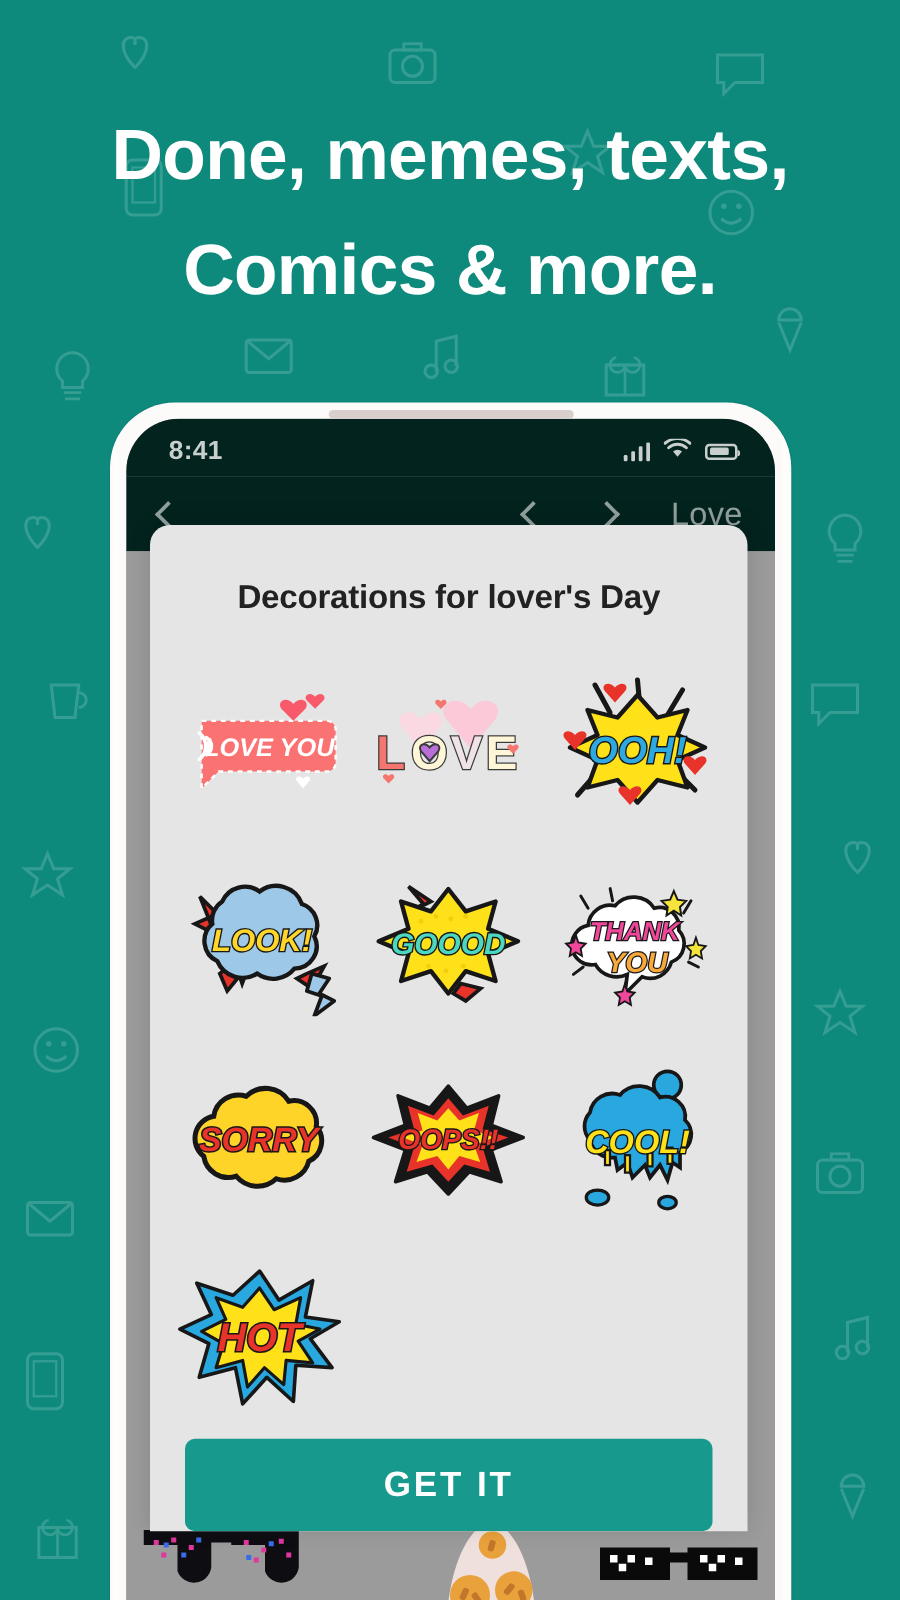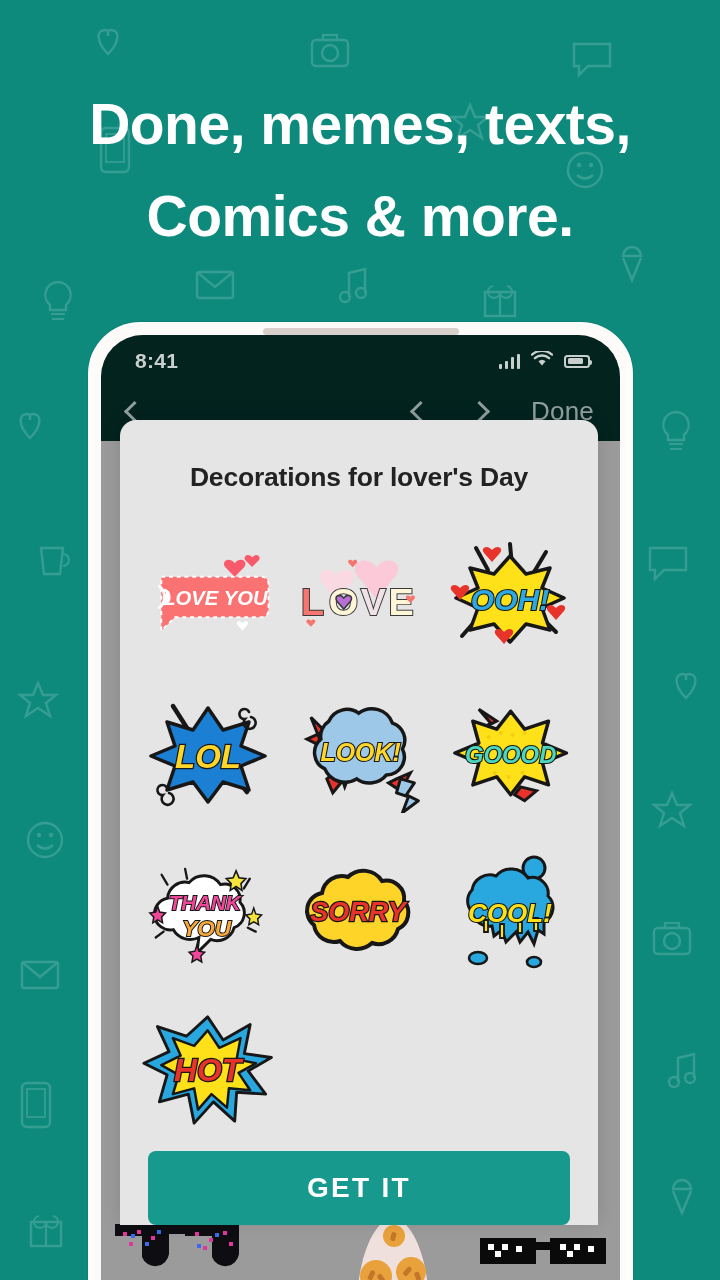--- a/index.html
+++ b/index.html
@@ -313,21 +313,21 @@
               <span></span>
             </span>
         </span>
       </div>
 
       <div id="app-toolbar">
         <span class="chev left"></span>
         <span id="toolbar-right">
           <span class="chev left"></span>
           <span class="chev right"></span>
-          <span id="done-label">Done</span>
+          <span id="done-label">Love</span>
         </span>
       </div>
 
       <div id="app-body">
 
         <svg class="bg-sticker" style="left:10px; bottom:22px;" width="132" height="62" viewBox="0 0 132 62">
           <path d="M4 6 h54 v30 a14 14 0 0 1 -27 3 V18 H4z M74 6 h54 v30 a14 14 0 0 1 -27 3 V18 H74z M58 6 h16 v10 h-16z" fill="#0D0D12"></path>
           <g fill="#E0379C">
             <rect x="12" y="14" width="4" height="4"></rect>
               <rect x="26" y="12" width="4" height="4"></rect>
@@ -445,34 +445,20 @@
           <text x="64" y="70" font-family="Liberation Sans, sans-serif" font-size="30" font-weight="bold" fill="#2DA8E0" stroke="#171717" stroke-width="2.2" paint-order="stroke" text-anchor="middle" font-style="italic">OOH!</text>
           <g fill="#E8332A">
             <path d="M46 10 c-5-6-12-2-8 3 l8 9 l8-9 c4-5-3-9-8-3z"></path>
             <path d="M14 48 c-5-6-12-2-8 3 l8 9 l8-9 c4-5-3-9-8-3z"></path>
             <path d="M110 68 c-5-6-12-2-8 3 l8 9 l8-9 c4-5-3-9-8-3z"></path>
             <path d="M58 92 c-5-6-12-2-8 3 l8 9 l8-9 c4-5-3-9-8-3z"></path>
           </g>
         </svg>
       </div>
 
-      <div class="sticker-cell">
-        <svg width="126" height="116" viewBox="0 0 126 116">
-          <g stroke="#171717" stroke-width="4.5" stroke-linecap="round">
-            <path d="M28 10 L42 32"></path>
-              <path d="M102 96 L88 78"></path>
-          </g>
-          <path d="M63 12 L78 34 L104 26 L96 50 L120 60 L96 70 L104 94 L78 86 L63 106 L48 86 L22 94 L30 70 L6 60 L30 50 L22 26 L48 34z" fill="#1B7FD4" stroke="#171717" stroke-width="3.5" stroke-linejoin="round"></path>
-          <text x="63" y="72" font-family="Liberation Sans, sans-serif" font-size="33" font-weight="bold" fill="#FFD629" stroke="#171717" stroke-width="2.4" paint-order="stroke" text-anchor="middle" font-style="italic">LOL</text>
-          <g fill="none" stroke="#171717" stroke-width="2.6" stroke-linecap="round">
-            <path d="M104 16 a5 5 0 1 0 -4 7 a6 6 0 1 0 6 -2"></path>
-            <path d="M22 92 a5 5 0 1 0 -4 7 a6 6 0 1 0 6 -2"></path>
-          </g>
-        </svg>
-      </div>
 
       <div class="sticker-cell">
         <svg width="132" height="118" viewBox="0 0 132 118">
           <path d="M18 22 L32 36 L14 44 L30 52z" fill="#E8332A" stroke="#171717" stroke-width="3"></path>
           <path d="M34 84 L46 74 L52 92 L58 76 L40 98z" fill="#E8332A" stroke="#171717" stroke-width="3"></path>
           <path d="M104 84 L118 78 L108 96 L96 88z" fill="#E8332A" stroke="#171717" stroke-width="3"></path>
           <path d="M108 84 l14 4 l-8 12 l12 6 l-16 12 l6 -16 l-12 -4z" fill="#9EC8E8" stroke="#171717" stroke-width="3" stroke-linejoin="round"></path>
           <path d="M36 26 a20 20 0 0 1 30 -8 a22 22 0 0 1 34 10 a18 18 0 0 1 10 26 a18 18 0 0 1 -16 26 a22 22 0 0 1 -30 4 a22 22 0 0 1 -32 -10 a18 18 0 0 1 -4 -30 a18 18 0 0 1 8 -18z" fill="#9EC8E8" stroke="#171717" stroke-width="3.5"></path>
           <text x="68" y="66" font-family="Liberation Sans, sans-serif" font-size="25" font-weight="bold" fill="#FFD629" stroke="#171717" stroke-width="2.2" paint-order="stroke" text-anchor="middle" font-style="italic">LOOK!</text>
         </svg>
@@ -518,20 +504,28 @@
         </svg>
       </div>
 
       <div class="sticker-cell">
         <svg width="130" height="106" viewBox="0 0 130 106">
           <path d="M28 34 a20 20 0 0 1 26 -16 a22 22 0 0 1 34 4 a18 18 0 0 1 22 20 a18 18 0 0 1 -6 28 a20 20 0 0 1 -26 14 a22 22 0 0 1 -32 -2 a20 20 0 0 1 -26 -16 a18 18 0 0 1 8 -32z" fill="#FFD429" stroke="#171717" stroke-width="4"></path>
           <text x="64" y="62" font-family="Liberation Sans, sans-serif" font-size="27" font-weight="bold" fill="#E8332A" stroke="#171717" stroke-width="2.4" paint-order="stroke" text-anchor="middle" font-style="italic">SORRY</text>
         </svg>
       </div>
 
+      <div class="sticker-cell">
+        <svg width="134" height="100" viewBox="0 0 134 100">
+          <path d="M67 6 L82 24 L108 14 L102 38 L128 48 L102 58 L110 84 L84 76 L67 94 L50 76 L24 84 L32 58 L6 48 L32 38 L26 14 L52 24z" fill="#171717" stroke="#171717" stroke-width="3" stroke-linejoin="round"></path>
+          <path d="M67 16 L79 30 L100 22 L95 41 L116 48 L95 56 L101 76 L80 70 L67 84 L54 70 L33 76 L39 56 L18 48 L39 41 L34 22 L55 30z" fill="#E8332A"></path>
+          <path d="M67 24 L76 34 L92 28 L88 42 L104 48 L88 54 L93 68 L76 63 L67 74 L58 63 L41 68 L46 54 L30 48 L46 42 L42 28 L58 34z" fill="#FFE11A"></path>
+          <text x="67" y="57" font-family="Liberation Sans, sans-serif" font-size="23" font-weight="bold" fill="#E8332A" stroke="#171717" stroke-width="2.2" paint-order="stroke" text-anchor="middle" font-style="italic">OOPS!!</text>
+        </svg>
+      </div>
 
       <div class="sticker-cell">
         <svg width="124" height="116" viewBox="0 0 124 116">
           <circle cx="86" cy="14" r="11" fill="#29A8E0" stroke="#171717" stroke-width="3"></circle>
           <path d="M24 36 a18 18 0 0 1 24 -14 a20 20 0 0 1 32 2 a16 16 0 0 1 20 18 a16 16 0 0 1 -4 26 l0 12 l-6 -4 l-4 14 l-6 -12 l-8 10 l-4 -10 l-10 10 l-4 -12 l-8 6 l-2 -10 a18 18 0 0 1 -20 -14 a16 16 0 0 1 0 -22z" fill="#29A8E0" stroke="#171717" stroke-width="3"></path>
           <ellipse cx="30" cy="104" rx="9" ry="6" fill="#29A8E0" stroke="#171717" stroke-width="2.6"></ellipse>
           <ellipse cx="86" cy="108" rx="7" ry="5" fill="#29A8E0" stroke="#171717" stroke-width="2.6"></ellipse>
           <g fill="#FFE11A" stroke="#171717" stroke-width="1.8">
             <path d="M36 66 l4 0 l0 12 l-4 0z"></path>
               <path d="M52 70 l4 0 l0 14 l-4 0z"></path>

